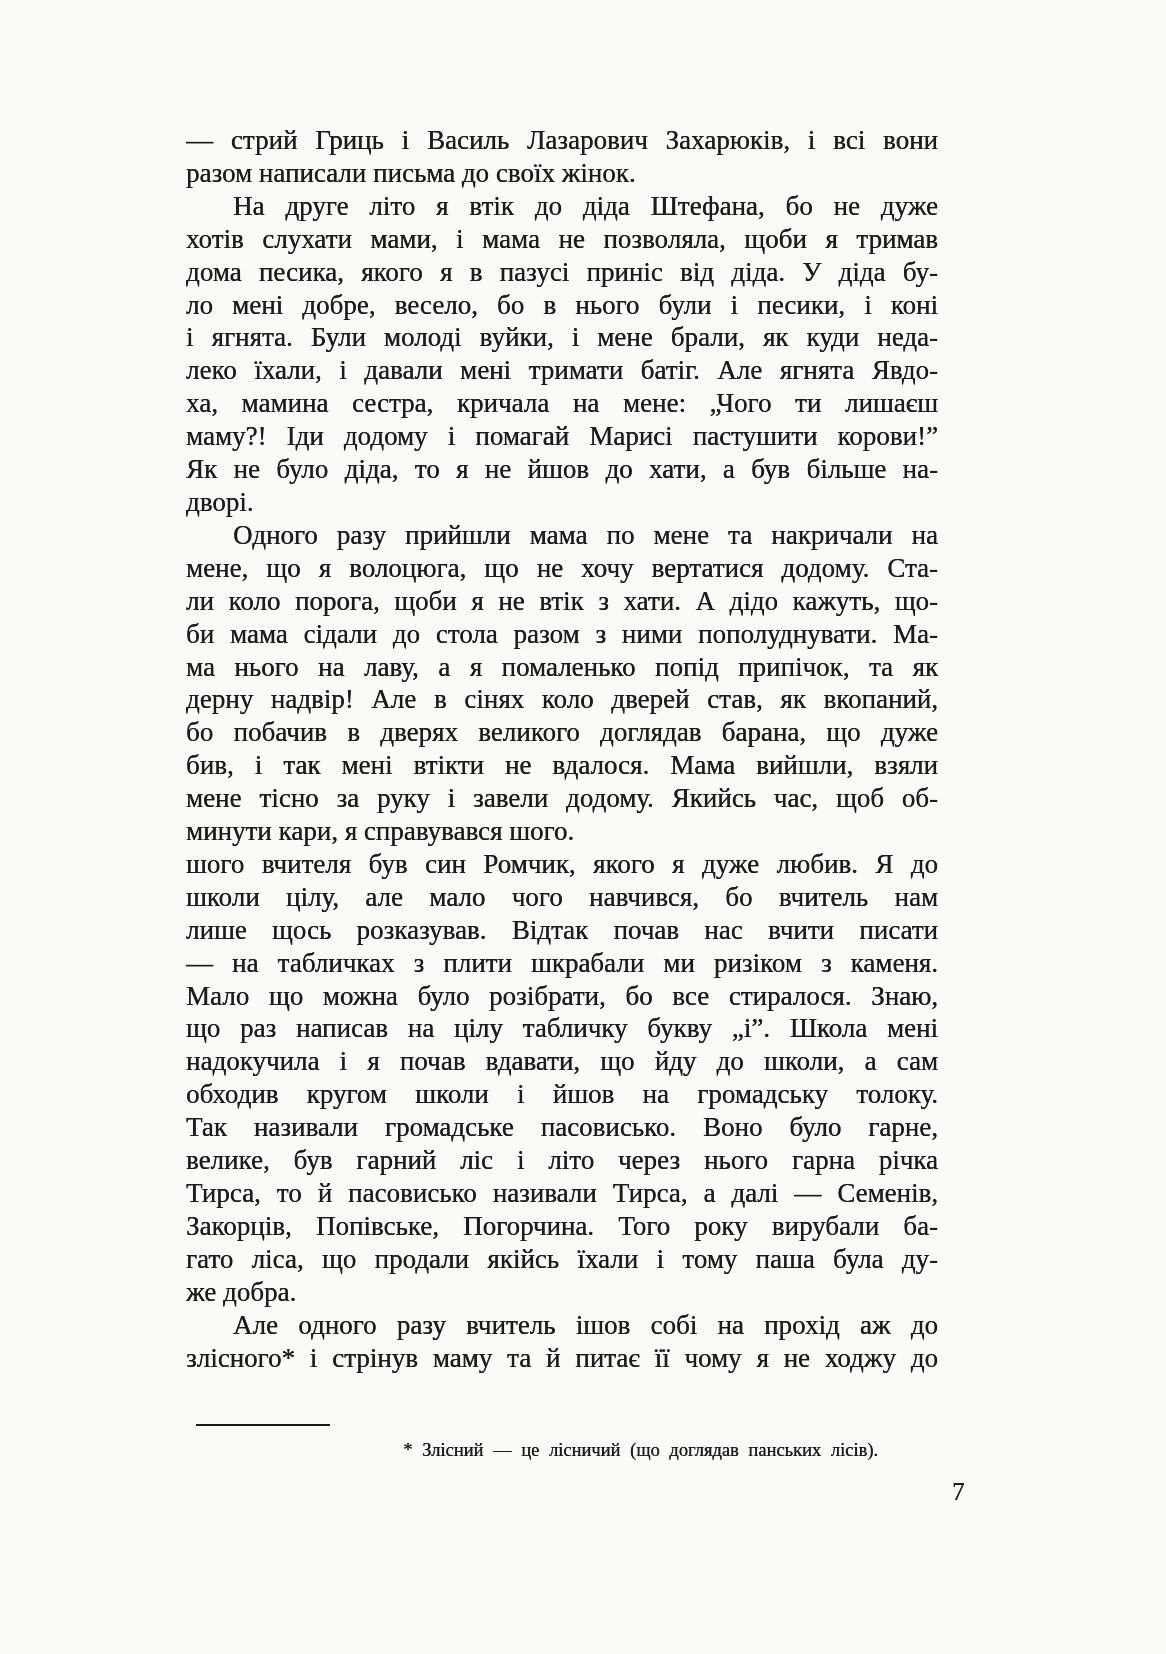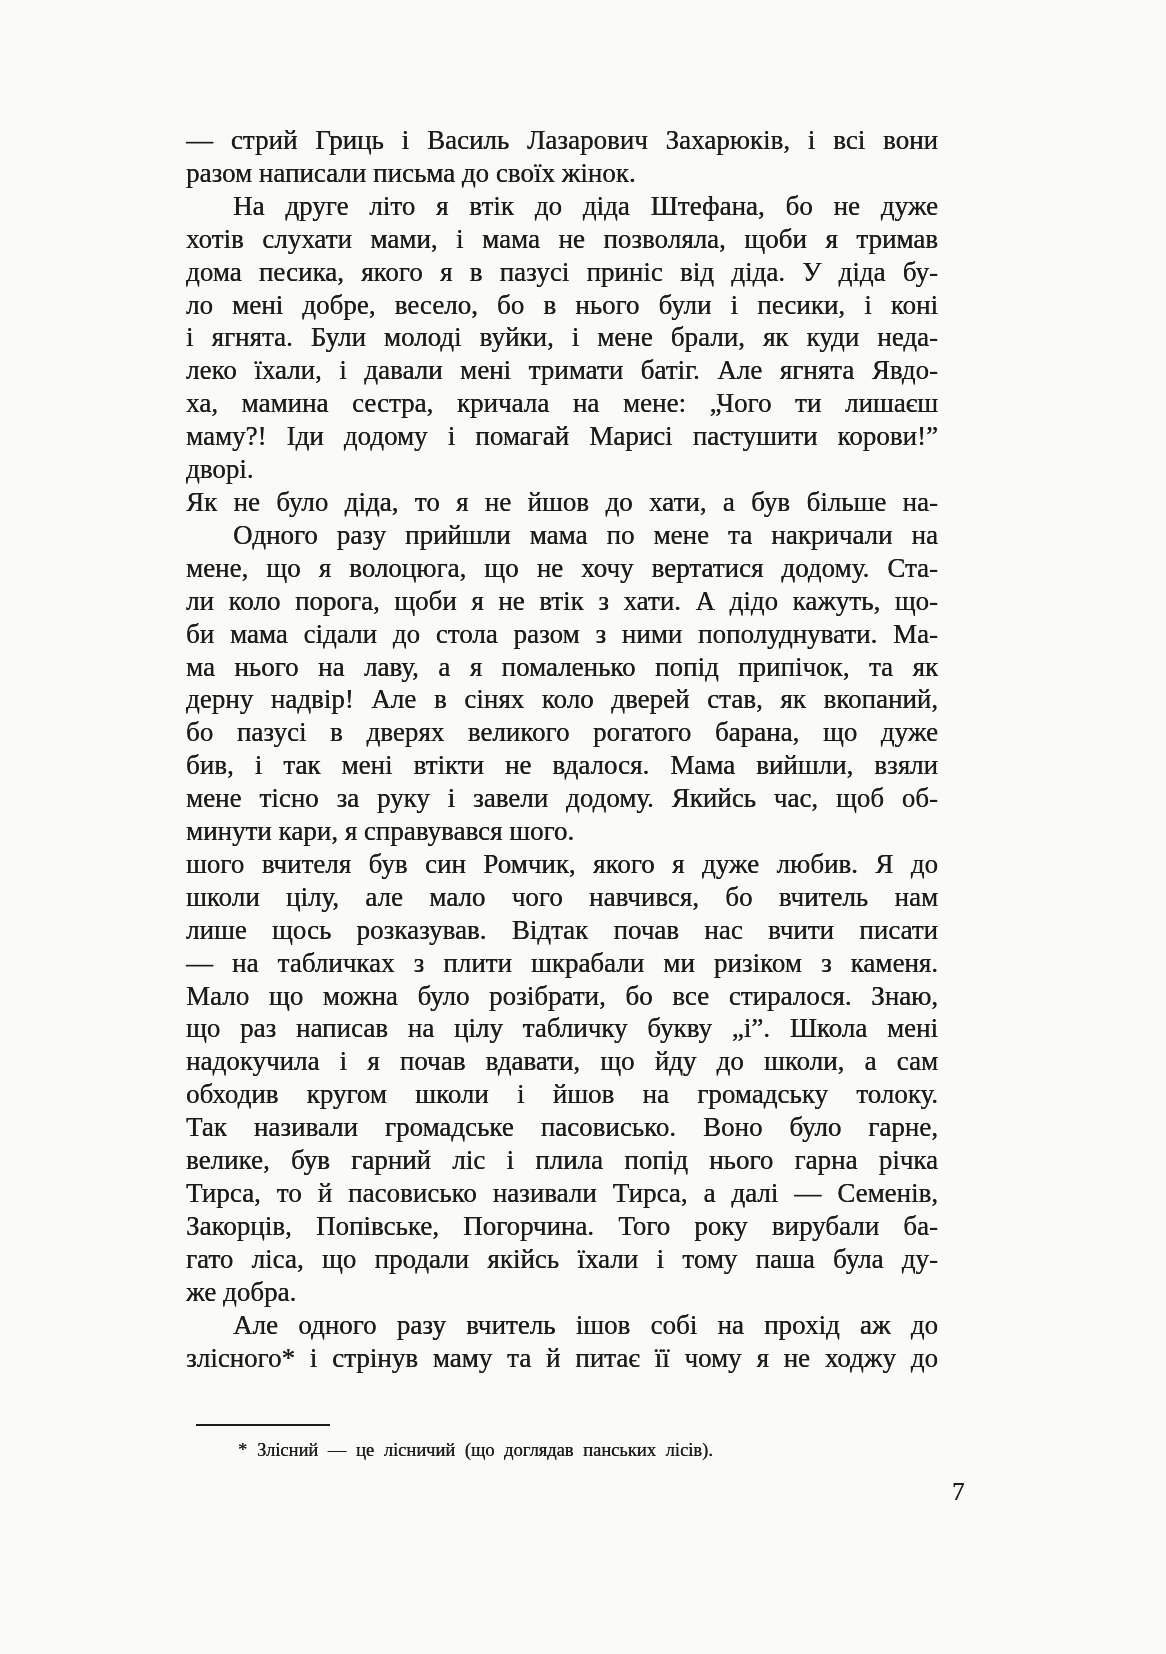--- a/index.html
+++ b/index.html
@@ -38,20 +38,21 @@
   }
   .footnote {
     position: absolute;
     left: 238px;
     top: 1438px;
     width: 640px;
     font-size: 18.5px;
     line-height: 24px;
     word-spacing: 5px;
     text-shadow: 0.3px 0 0 currentColor;
+    text-align: right;
   }
   .page-number {
     position: absolute;
     left: 952px;
     top: 1478px;
     font-size: 25px;
     text-shadow: 0.3px 0 0 currentColor;
   }
 </style>
 </head>
@@ -65,46 +66,46 @@
       </div>
       <div class="paragraph">
         <div class="line indent">На друге літо я втік до діда Штефана, бо не дуже</div>
         <div class="line">хотів слухати мами, і мама не позволяла, щоби я тримав</div>
         <div class="line">дома песика, якого я в пазусі приніс від діда. У діда бу-</div>
         <div class="line">ло мені добре, весело, бо в нього були і песики, і коні</div>
         <div class="line">і ягнята. Були молоді вуйки, і мене брали, як куди неда-</div>
         <div class="line">леко їхали, і давали мені тримати батіг. Але ягнята Явдо-</div>
         <div class="line">ха, мамина сестра, кричала на мене: „Чого ти лишаєш</div>
         <div class="line">маму?! Іди додому і помагай Марисі пастушити корови!”</div>
+        <div class="line">Як не було діда, то я не йшов до хати, а був більше на-</div>
         <div class="line last">дворі.</div>
-        <div class="line">Як не було діда, то я не йшов до хати, а був більше на-</div>
       </div>
       <div class="paragraph">
         <div class="line indent">Одного разу прийшли мама по мене та накричали на</div>
         <div class="line">мене, що я волоцюга, що не хочу вертатися додому. Ста-</div>
         <div class="line">ли коло порога, щоби я не втік з хати. А дідо кажуть, що-</div>
         <div class="line">би мама сідали до стола разом з ними пополуднувати. Ма-</div>
         <div class="line">ма нього на лаву, а я помаленько попід припічок, та як</div>
         <div class="line">дерну надвір! Але в сінях коло дверей став, як вкопаний,</div>
-        <div class="line">бо пазусі в дверях великого рогатого барана, що дуже</div>
+        <div class="line">бо побачив в дверях великого доглядав барана, що дуже</div>
         <div class="line">бив, і так мені втікти не вдалося. Мама вийшли, взяли</div>
         <div class="line">мене тісно за руку і завели додому. Якийсь час, щоб об-</div>
         <div class="line last">минути кари, я справувався шого.</div>
       </div>
       <div class="paragraph">
         <div class="line">шого вчителя був син Ромчик, якого я дуже любив. Я до</div>
         <div class="line">школи цілу, але мало чого навчився, бо вчитель нам</div>
         <div class="line">лише щось розказував. Відтак почав нас вчити писати</div>
         <div class="line">— на табличках з плити шкрабали ми ризіком з каменя.</div>
         <div class="line">Мало що можна було розібрати, бо все стиралося. Знаю,</div>
         <div class="line">що раз написав на цілу табличку букву „і”. Школа мені</div>
         <div class="line">надокучила і я почав вдавати, що йду до школи, а сам</div>
         <div class="line">обходив кругом школи і йшов на громадську толоку.</div>
         <div class="line">Так називали громадське пасовисько. Воно було гарне,</div>
-        <div class="line">велике, був гарний ліс і плила попід нього гарна річка</div>
+        <div class="line">велике, був гарний ліс і літо через нього гарна річка</div>
         <div class="line">Тирса, то й пасовисько називали Тирса, а далі — Семенів,</div>
         <div class="line">Закорців, Попівське, Погорчина. Того року вирубали ба-</div>
         <div class="line">гато ліса, що продали якійсь їхали і тому паша була ду-</div>
         <div class="line last">же добра.</div>
       </div>
       <div class="paragraph">
         <div class="line indent">Але одного разу вчитель ішов собі на прохід аж до</div>
         <div class="line">злісного* і стрінув маму та й питає її чому я не ходжу до</div>
       </div>
     </div>

